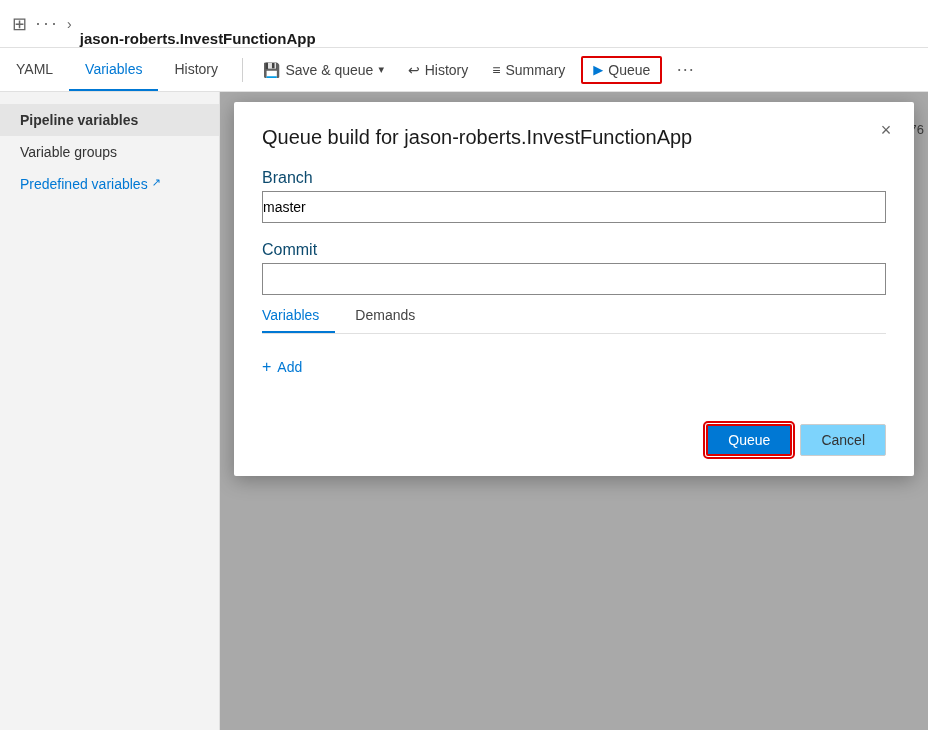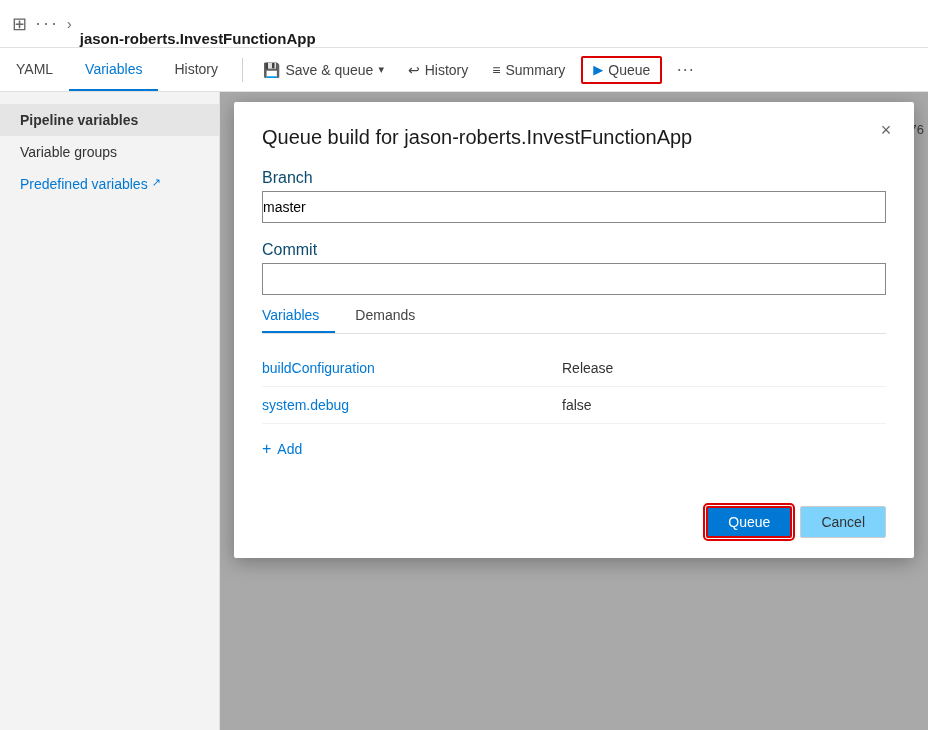--- a/index.html
+++ b/index.html
@@ -329,30 +329,20 @@
         <div class="field-label">Commit</div>
         <input class="field-input" type="text" value="" style="">
 
         
         <div class="dialog-tabs">
           <div class="dialog-tab active">Variables</div>
           <div class="dialog-tab">Demands</div>
         </div>
 
         
-        <div class="var-table">
-          <div class="var-row">
-            <span class="var-name">buildConfiguration</span>
-            <span class="var-value">Release</span>
-          </div>
-          <div class="var-row">
-            <span class="var-name">system.debug</span>
-            <span class="var-value">false</span>
-          </div>
-        </div>
 
         
         <button class="add-btn">
           <span class="add-plus">+</span>
           <span>Add</span>
         </button>
 
         
         <div class="dialog-footer">
           <button class="btn-queue">Queue</button>

